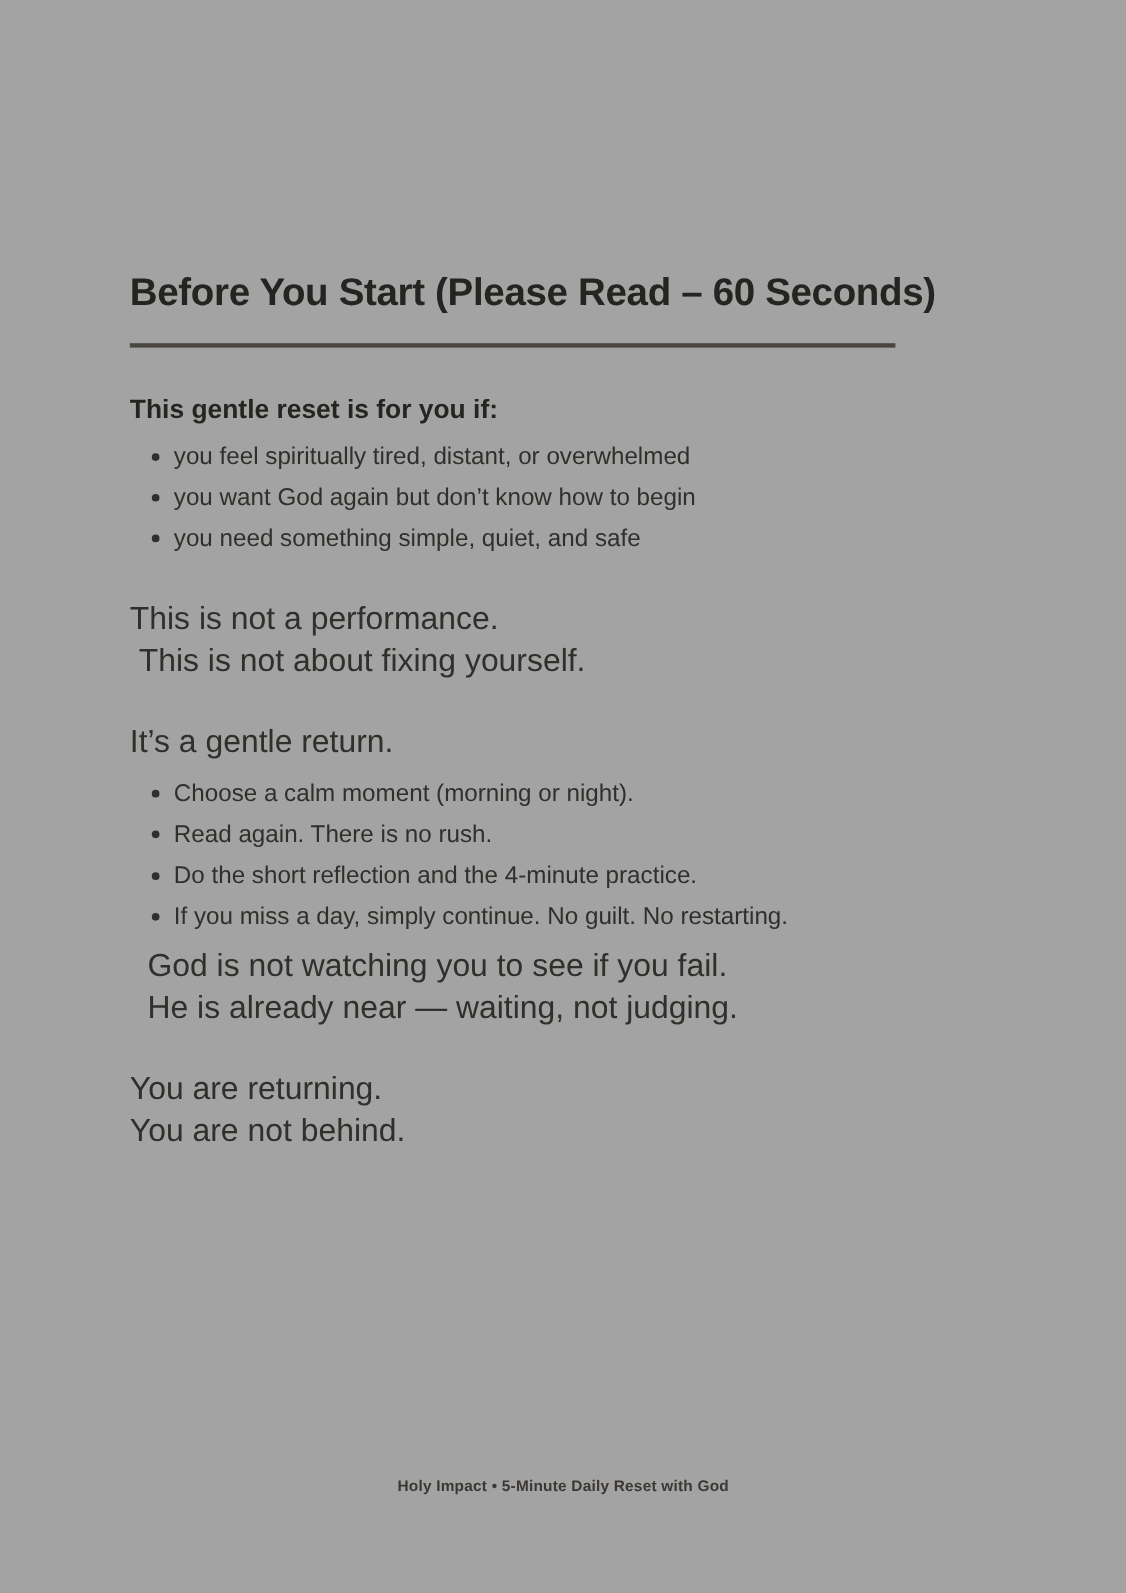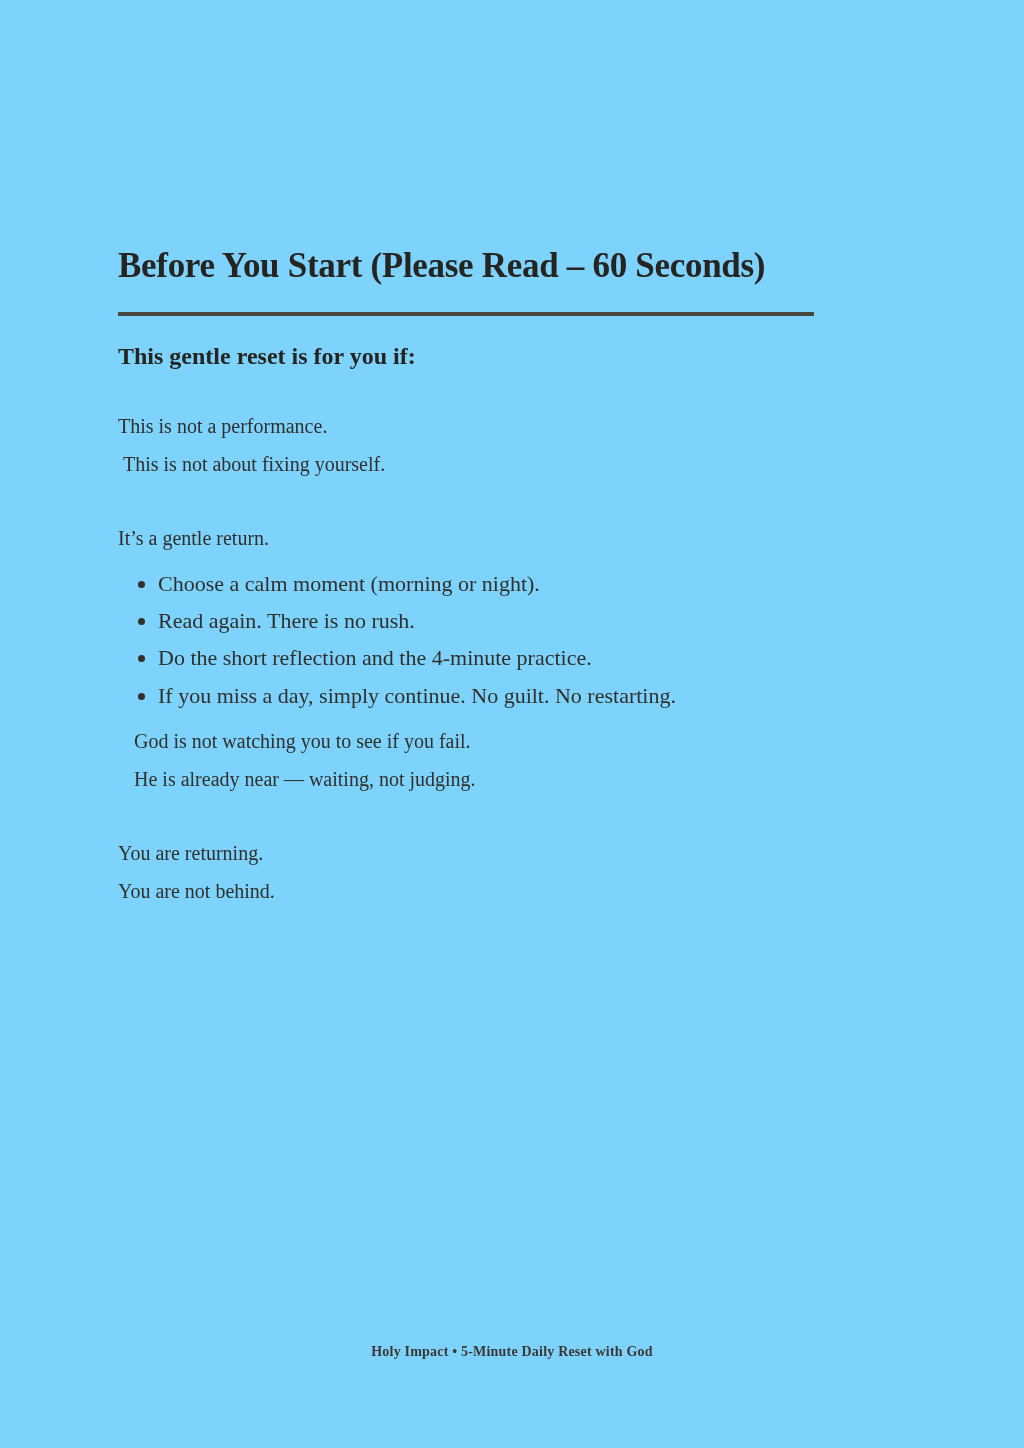--- a/index.html
+++ b/index.html
@@ -1,21 +1,21 @@
 <!DOCTYPE html>
 <html><head>
 <meta charset="utf-8">
 <style>
   html, body { margin: 0; padding: 0; }
   .page {
     position: relative;
     width: 1024px;
     height: 1448px;
-    background: #7dd3fc;
-    font-family: Liberation Serif, serif;
+    background: #a3a3a3;
+    font-family: Liberation Sans, sans-serif;
     color: #2c2a27;
     overflow: hidden;
   }
   .content {
     position: absolute;
     left: 118px;
     top: 246px;
     width: 696px;
   }
   .doc-title {
@@ -34,38 +34,38 @@
     background: #494642;
     margin: 26px 0 0 0;
   }
   .section-heading {
     margin: 0;
     font-size: 24px;
     line-height: 1.18;
     font-weight: 700;
     color: #262421;
   }
-  .h-intro   { margin-top: 26px; }
+  .h-intro   { margin-top: 43px; }
   .h-howto   { margin-top: 40px; }
   .h-promise { margin-top: 38px; }
   .bullet-list {
     margin: 8px 0 0 0;
     padding-left: 40px;
     list-style: disc outside;
   }
   .bullet-list li {
     font-size: 22px;
     line-height: 1.7;
     color: #312f2b;
   }
   .para { margin: 36px 0 0 0; }
   .para-tight { margin: 8px 0 0 16px; }
   .line {
     display: block;
-    font-size: 20px;
+    font-size: 29px;
     line-height: 38px;
     color: #312f2b;
     white-space: pre-wrap;
   }
   .footer {
     position: absolute;
     top: 1342px;
     left: 0;
     width: 100%;
     text-align: center;
@@ -81,20 +81,25 @@
 </head>
 <body>
 
 <div class="page">
   <div class="content">
 
     <h1 class="doc-title">Before You Start (Please Read – 60 Seconds)</h1>
     <hr class="divider">
 
     <h2 class="section-heading h-intro">This gentle reset is for you if:</h2>
+    <ul class="bullet-list">
+      <li>you feel spiritually tired, distant, or overwhelmed</li>
+      <li>you want God again but don’t know how to begin</li>
+      <li>you need something simple, quiet, and safe</li>
+    </ul>
 
     <p class="para">
       <span class="line">This is not a performance.</span>
       <span class="line"> This is not about fixing yourself.</span>
     </p>
     <p class="para">
       <span class="line">It’s a gentle return.</span>
     </p>
 
     <ul class="bullet-list">

